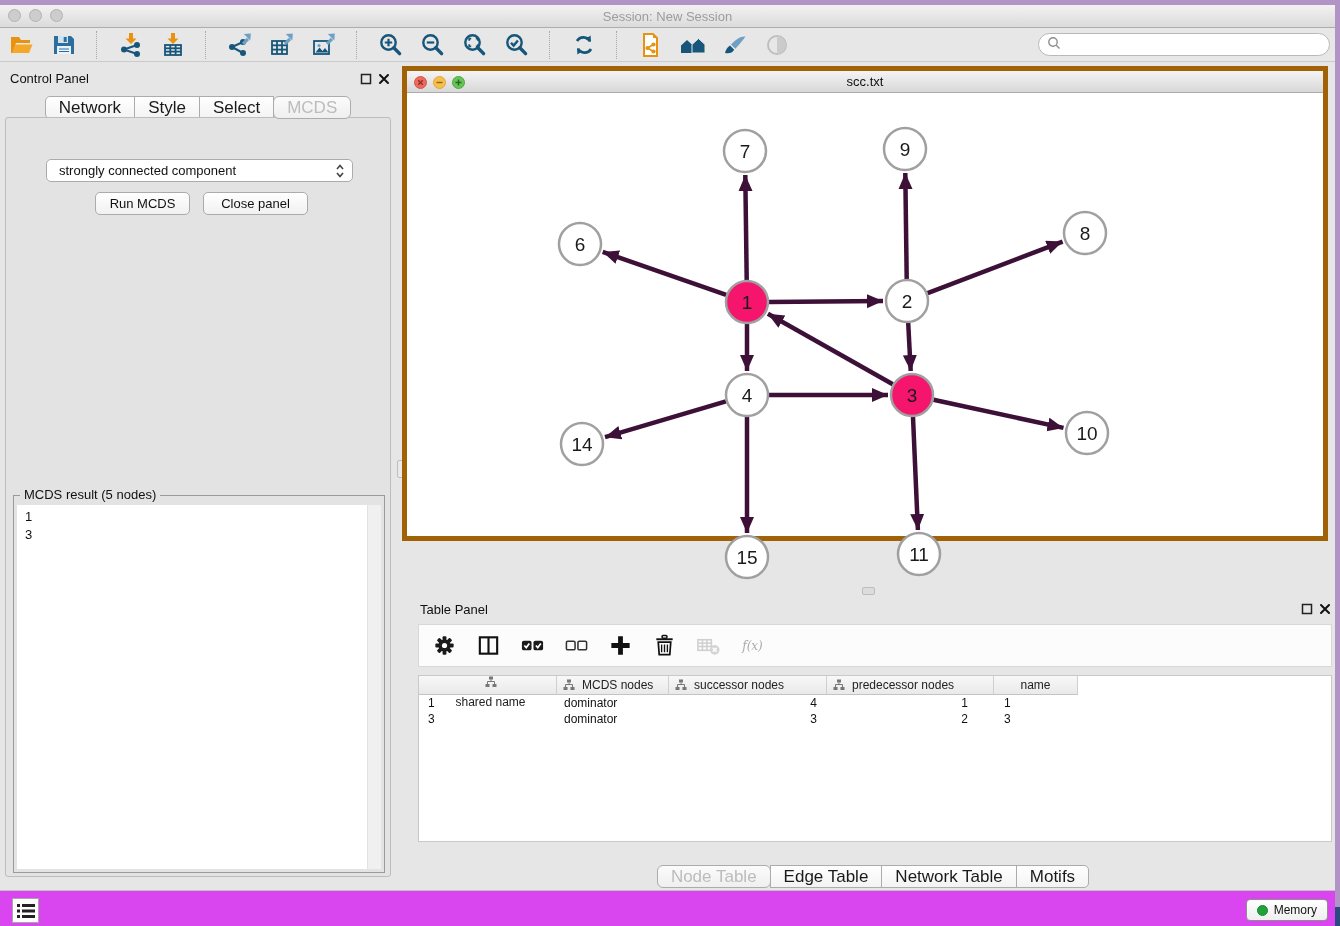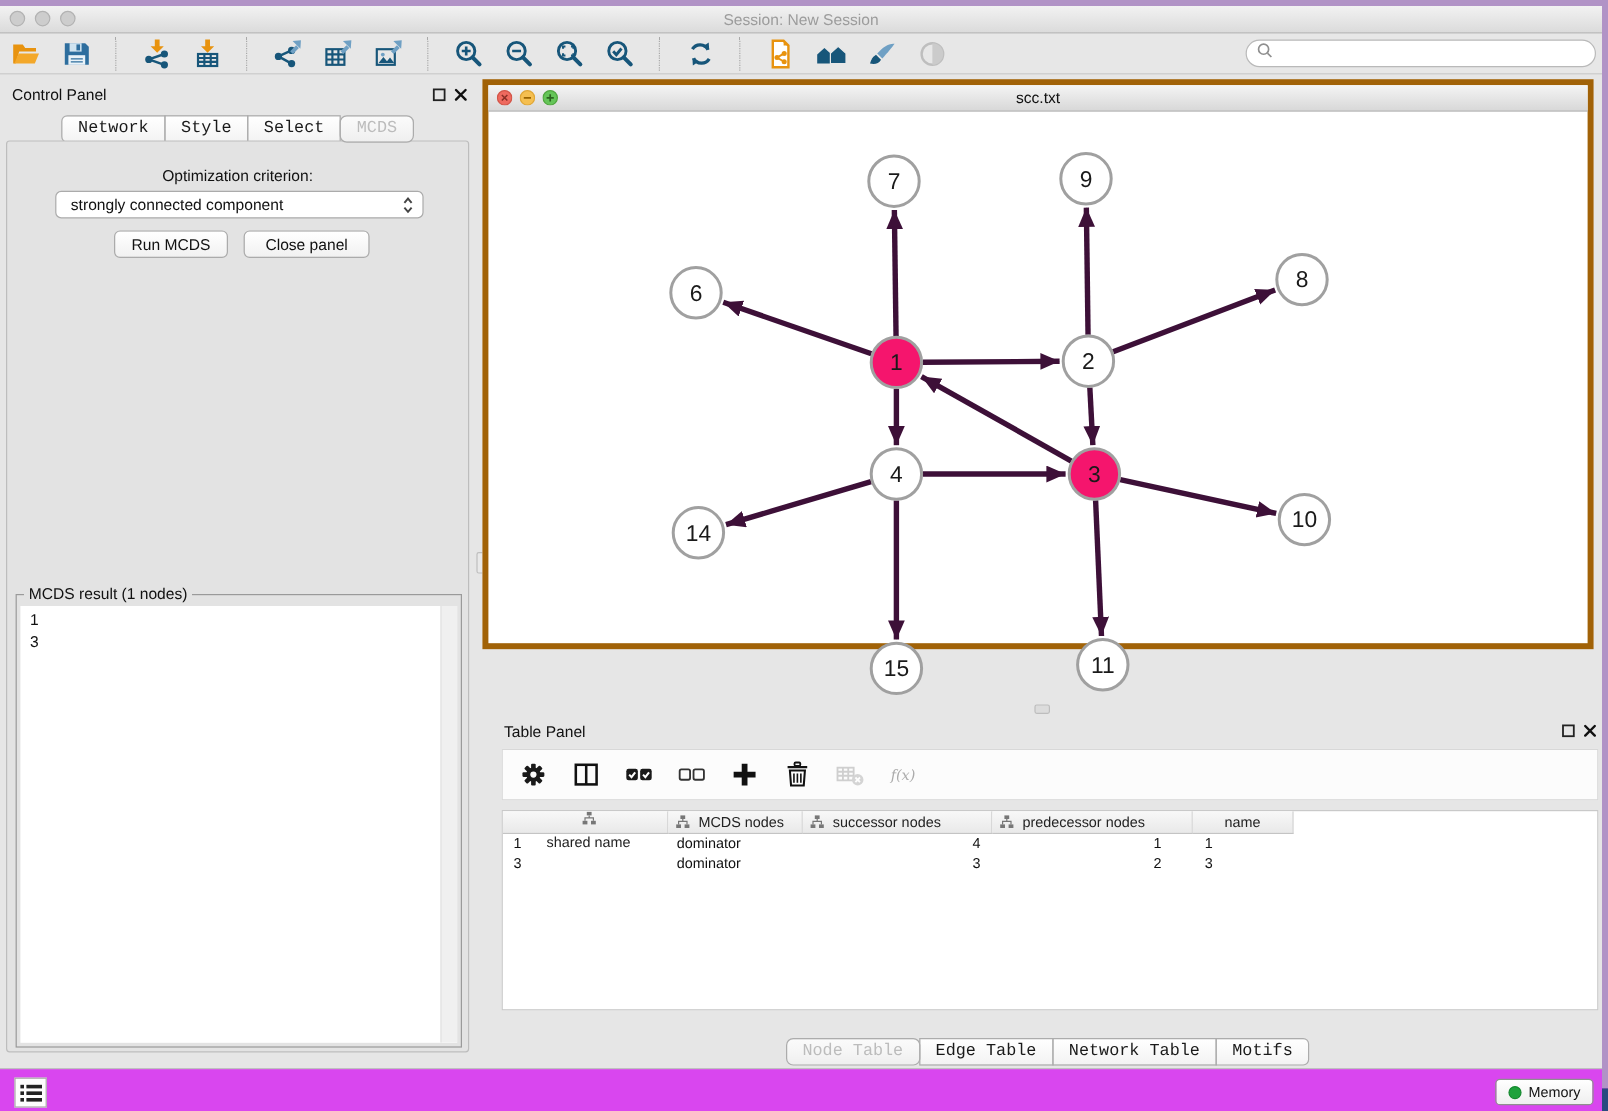--- a/index.html
+++ b/index.html
@@ -23,21 +23,21 @@
   #search-box{position:absolute;left:1038px;top:33px;width:292px;height:23px;background:#fff;border:1px solid #B9B9B9;border-radius:12px;display:flex;align-items:center;padding-left:8px;box-sizing:border-box;z-index:5;}
   #search-input{border:none;outline:none;flex:1;font-size:12px;background:transparent;height:18px;font-family:"Liberation Sans",sans-serif;}
   
   #control-panel{position:absolute;left:0;top:62px;width:396px;height:828px;}
   #cp-title{position:absolute;left:10px;top:9px;font-size:13px;color:#111;}
   .win-btn{position:absolute;width:14px;height:14px;display:flex;align-items:center;justify-content:center;}
   .win-btn svg{width:12px;height:12px;}
   #cp-float{left:359px;top:10px;} #cp-close{left:377px;top:10px;}
   .tabrow{display:flex;justify-content:center;}
   #cp-tabs{position:absolute;left:0;top:34px;width:100%;}
-  .tab{height:21px;line-height:21px;padding:0 13px;background:linear-gradient(#FFFFFF,#F3F3F3);border:1px solid #ACACAC;margin-left:-1px;font-size:14px;color:#1A1A1A;cursor:default;font-family:Liberation Mono, monospace;}
+  .tab{height:21px;line-height:21px;padding:0 13px;background:linear-gradient(#FFFFFF,#F3F3F3);border:1px solid #ACACAC;margin-left:-1px;font-size:17px;color:#1A1A1A;cursor:default;}
   .tab:first-child{border-radius:5px 0 0 5px;margin-left:0;}
   .tab:last-child{border-radius:0 5px 5px 0;}
   .tab.selected{color:#BCBCBC;background:linear-gradient(#FBFBFB,#EFEFEF);border-radius:6px;position:relative;z-index:2;}
   #cp-body{position:absolute;left:5px;top:55px;width:386px;height:760px;background:#E3E3E3;border:1px solid #BDBDBD;border-radius:3px;box-sizing:border-box;}
   #opt-label{position:absolute;left:0;right:0;top:21px;text-align:center;font-size:13px;color:#111;}
   #criterion-select{position:absolute;left:40px;top:41px;width:307px;height:23px;background:#fff;border:1px solid #ABABAB;border-radius:5px;box-sizing:border-box;display:flex;align-items:center;padding-left:12px;font-size:13px;color:#111;}
   #criterion-stepper{position:absolute;right:7px;top:3px;width:10px;height:16px;}
   .btn{position:absolute;height:23px;background:linear-gradient(#FFFFFF,#F1F1F1);border:1px solid #ABABAB;border-radius:5px;box-sizing:border-box;text-align:center;font-size:13px;color:#111;line-height:21px;cursor:default;}
   #run-btn{left:89px;top:74px;width:95px;}
   #closepanel-btn{left:197px;top:74px;width:105px;}
@@ -274,34 +274,33 @@
           <path d="M2 2l8 8M10 2l-8 8" stroke="#111" stroke-width="2" stroke-linecap="round"></path>
         </svg>
     </div>
     <div id="cp-tabs" class="tabrow">
         <div class="tab">Network</div>
         <div class="tab">Style</div>
         <div class="tab">Select</div>
         <div class="tab selected">MCDS</div>
       </div>
     <div id="cp-body">
-      <div id="opt-label">Optimization criterion:</div>
       <div id="criterion-select">
         <span>strongly connected component</span>
         <span id="criterion-stepper">
           <svg width="10" height="16" viewBox="0 0 10 16">
               <path d="M2 6l3-3.5L8 6" fill="none" stroke="#444" stroke-width="1.6"></path>
               <path d="M2 10l3 3.5L8 10" fill="none" stroke="#444" stroke-width="1.6"></path>
             </svg>
         </span>
       </div>
       <div class="btn" id="run-btn">Run MCDS</div>
       <div class="btn" id="closepanel-btn">Close panel</div>
       <div id="mcds-fieldset">
-        <div id="mcds-legend">MCDS result (1 nodes)</div>
+        <div id="mcds-legend">MCDS result (5 nodes)</div>
         <div id="mcds-inner">
           <div id="mcds-result-lines">
               <div>1</div>
               <div>3</div>
             </div>
           <div id="mcds-scroll"></div>
         </div>
       </div>
     </div>
   </div>

